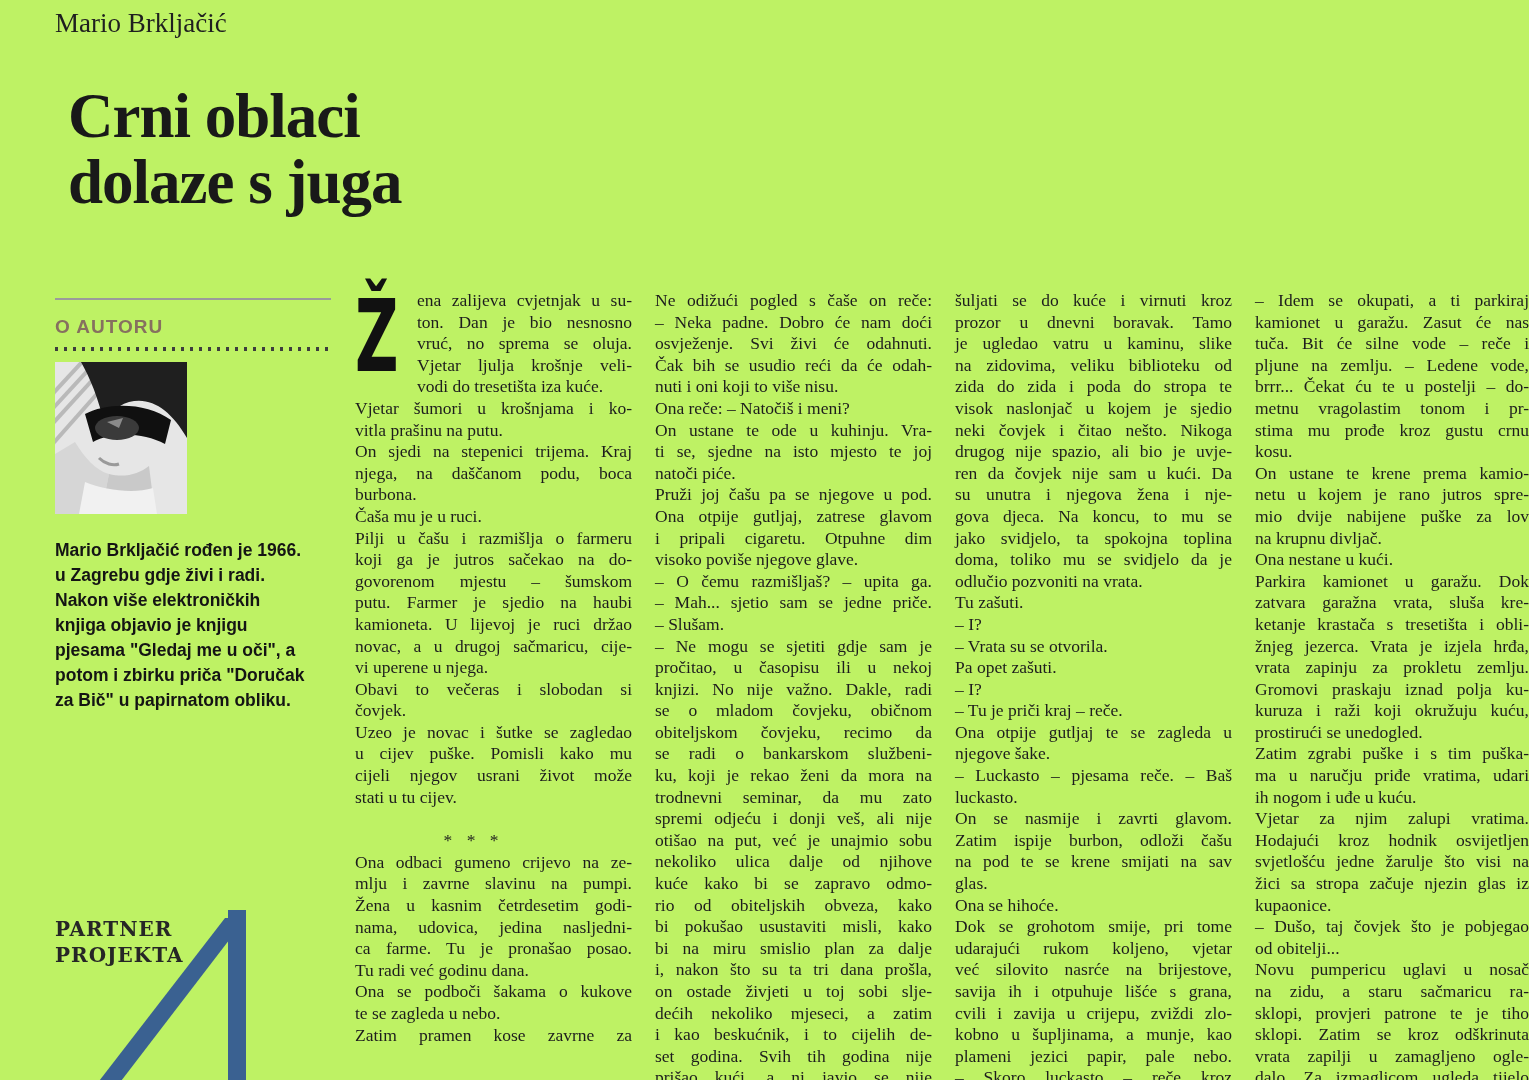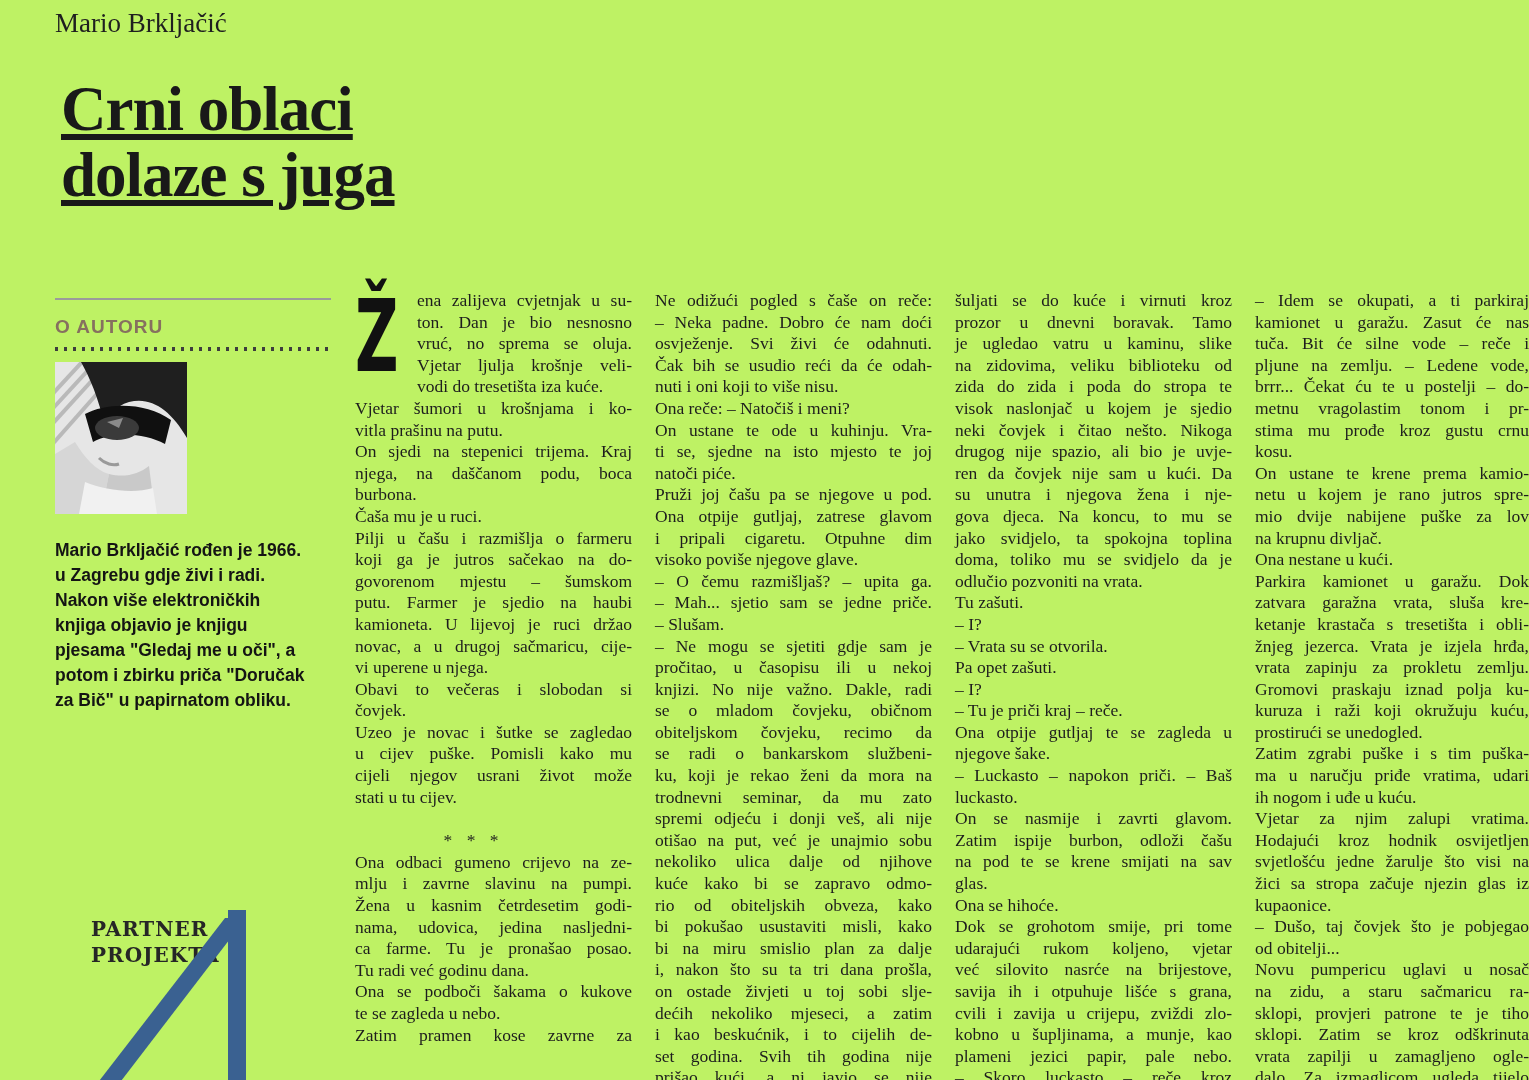--- a/index.html
+++ b/index.html
@@ -1,31 +1,31 @@
 <!DOCTYPE html>
 <html><head>
 <meta charset="utf-8">
 <style>
   html,body{margin:0;padding:0;background:#fff;}
   .page{position:relative;width:1529px;height:1080px;background:#bef264;overflow:hidden;
         font-family:"Liberation Serif",serif;color:#1d1d1d;}
   .byline{position:absolute;left:55px;top:8px;font-size:27px;color:#1f1f1f;}
-  .headline{position:absolute;left:53px;top:68px;margin:8px;font-size:63px;line-height:66px;
-            font-weight:bold;letter-spacing:-1px;color:#191919;font-family:"Liberation Serif",serif;text-decoration:underline;}
+  .headline{position:absolute;left:53px;top:68px;margin:15px;font-size:63px;line-height:66px;
+            font-weight:bold;letter-spacing:-1px;color:#191919;font-family:"Liberation Serif",serif;}
   
   .sidebar{position:absolute;left:55px;top:298px;width:276px;bottom:0;}
   .rule{height:2px;background:#9b9b9b;}
   .kicker{margin-top:16px;font-family:"Liberation Sans",sans-serif;font-weight:bold;
           font-size:19px;letter-spacing:1px;color:#86705f;}
   .dots{margin-top:9px;height:4px;background:repeating-linear-gradient(to right,#3d3d3d 0 3px,transparent 3px 9px);}
   .photo{margin-top:11px;width:132px;height:152px;background:#e9e9e9;overflow:hidden;}
   .bio{margin:24px 17px 0 0;font-family:"Liberation Sans",sans-serif;font-weight:bold;
        font-size:17.5px;line-height:25px;color:#141414;}
   .partner{position:absolute;left:0;top:618px;font-family:"DejaVu Serif",serif;font-weight:bold;
-           font-size:20px;line-height:26px;letter-spacing:1px;color:#262626;margin-left:36px;}
+           font-size:20px;line-height:26px;letter-spacing:1px;color:#262626;}
   .logo{position:absolute;left:41px;top:612px;width:150px;height:175px;}
   
   .cols{position:absolute;left:355px;top:290px;right:0;bottom:0;display:flex;gap:23px;}
   .col{width:277px;flex:0 0 277px;overflow:visible;}
   .col:last-child{flex-basis:274px;width:274px;}
   .tl{font-size:17.5px;line-height:21.6px;text-align:left;}
   .tl.just{text-align:justify;text-align-last:justify;}
   .gap{height:22px;}
   .sep{font-size:17.5px;line-height:21.6px;text-align:center;letter-spacing:5px;padding-right:40px;}
   .dropcap{float:left;width:52px;height:87px;margin:3px 10px 0 0;}
@@ -175,21 +175,21 @@
         <div class="tl just">doma, toliko mu se svidjelo da je</div>
         <div class="tl">odlučio pozvoniti na vrata.</div>
         <div class="tl">Tu zašuti.</div>
         <div class="tl">– I?</div>
         <div class="tl">– Vrata su se otvorila.</div>
         <div class="tl">Pa opet zašuti.</div>
         <div class="tl">– I?</div>
         <div class="tl">– Tu je priči kraj – reče.</div>
         <div class="tl just">Ona otpije gutljaj te se zagleda u</div>
         <div class="tl">njegove šake.</div>
-        <div class="tl just">– Luckasto – napokon priči. – Baš</div>
+        <div class="tl just">– Luckasto – pjesama reče. – Baš</div>
         <div class="tl">luckasto.</div>
         <div class="tl just">On se nasmije i zavrti glavom.</div>
         <div class="tl just">Zatim ispije burbon, odloži čašu</div>
         <div class="tl just">na pod te se krene smijati na sav</div>
         <div class="tl">glas.</div>
         <div class="tl">Ona se hihoće.</div>
         <div class="tl just">Dok se grohotom smije, pri tome</div>
         <div class="tl just">udarajući rukom koljeno, vjetar</div>
         <div class="tl just">već silovito nasrće na brijestove,</div>
         <div class="tl just">savija ih i otpuhuje lišće s grana,</div>

